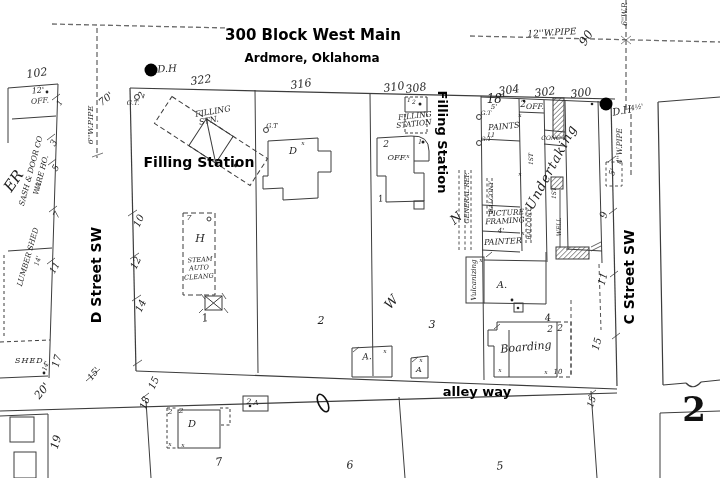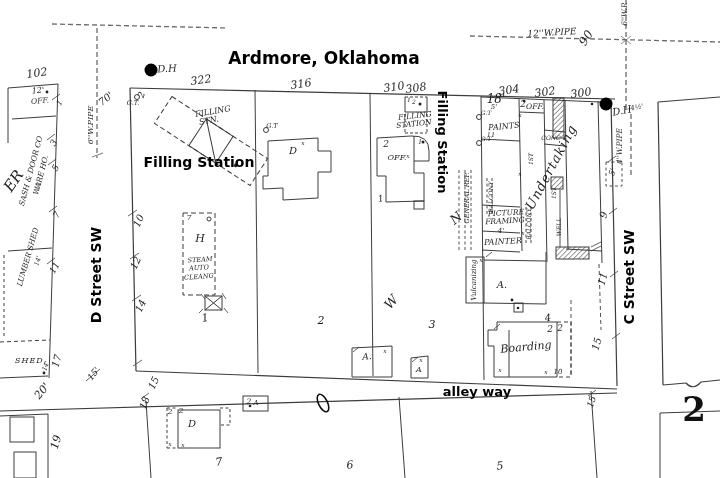--- a/index.html
+++ b/index.html
@@ -159,21 +159,22 @@
     <rect x="243" y="396" width="25" height="15"></rect>
     <circle cx="250" cy="406" r="1.3" fill="#222" stroke="none"></circle>
 
     <path d="M128,216 L137,210 M130,259 L139,253 M132,301 L141,295 M133,366 L142,360" stroke-width="0.8"></path>
     <path d="M608,162 L616,156 M609,214 L617,208 M610,277 L618,271 M612,339 L620,333" stroke-width="0.8"></path>
     <path d="M52,100 L60,94 M47,140 L55,134 M48,165 L56,159 M49,212 L57,206 M47,264 L55,258" stroke-width="0.8"></path>
     <path d="M86,381 L100,369" stroke-width="0.8"></path>
   </g>
 </svg>
 
-<div class="L A" style="left:324px;top:58px;font-size:17px">Ardmore, Oklahoma</div>
+<div class="L A" style="left:313px;top:35px;font-size:15px">300 Block West Main</div>
+<div class="L A" style="left:312px;top:58px;font-size:12px">Ardmore, Oklahoma</div>
 <div class="L A" style="left:199px;top:162px;font-size:14px">Filling Station</div>
 <div class="L A" style="left:442px;top:142px;--r:90deg;font-size:13px">Filling Station</div>
 <div class="L A" style="left:96px;top:275px;--r:-90deg;font-size:14px">D Street SW</div>
 <div class="L A" style="left:629px;top:277px;--r:-90deg;font-size:14px">C Street SW</div>
 <div class="L A" style="left:477px;top:391px;font-size:13px">alley way</div>
 <div class="L B" style="left:694px;top:409px;font-size:34px">2</div>
 
 <div class="L" style="left:37px;top:73px;--r:-8deg;font-size:11px">102</div>
 <div class="L" style="left:201px;top:80px;--r:-8deg;font-size:11px">322</div>
 <div class="L" style="left:301px;top:84px;--r:-8deg;font-size:11px">316</div>

